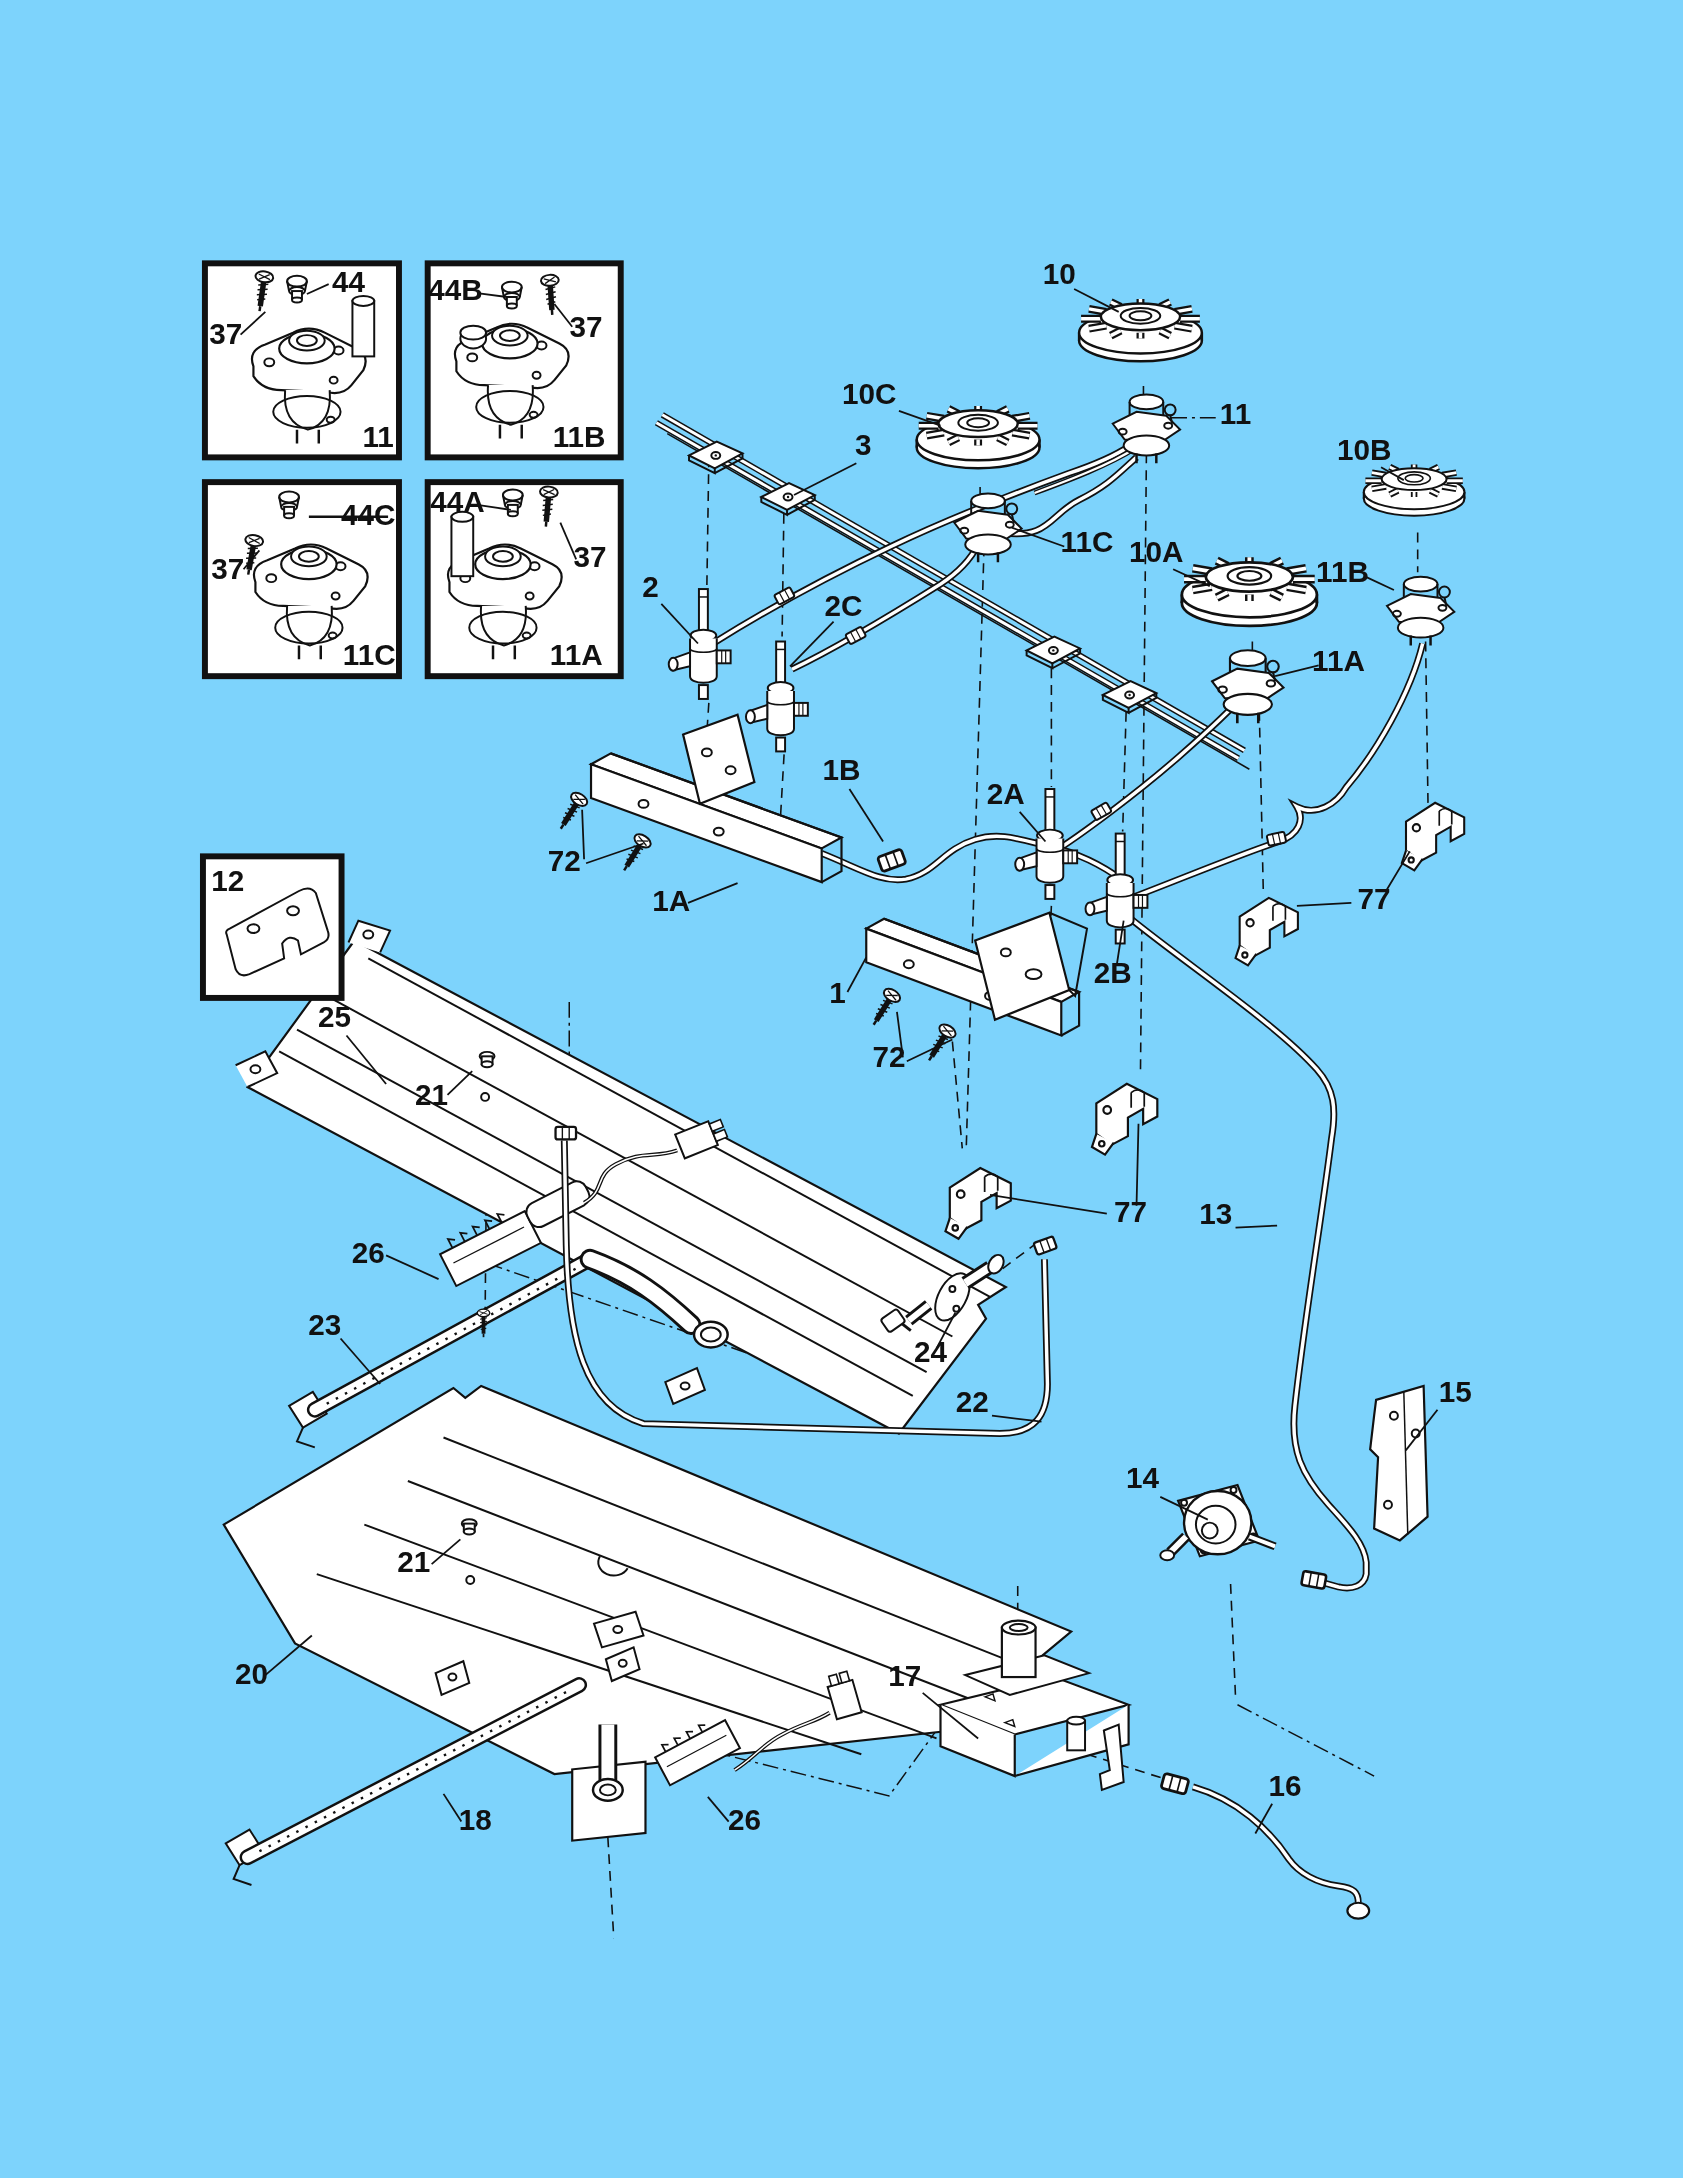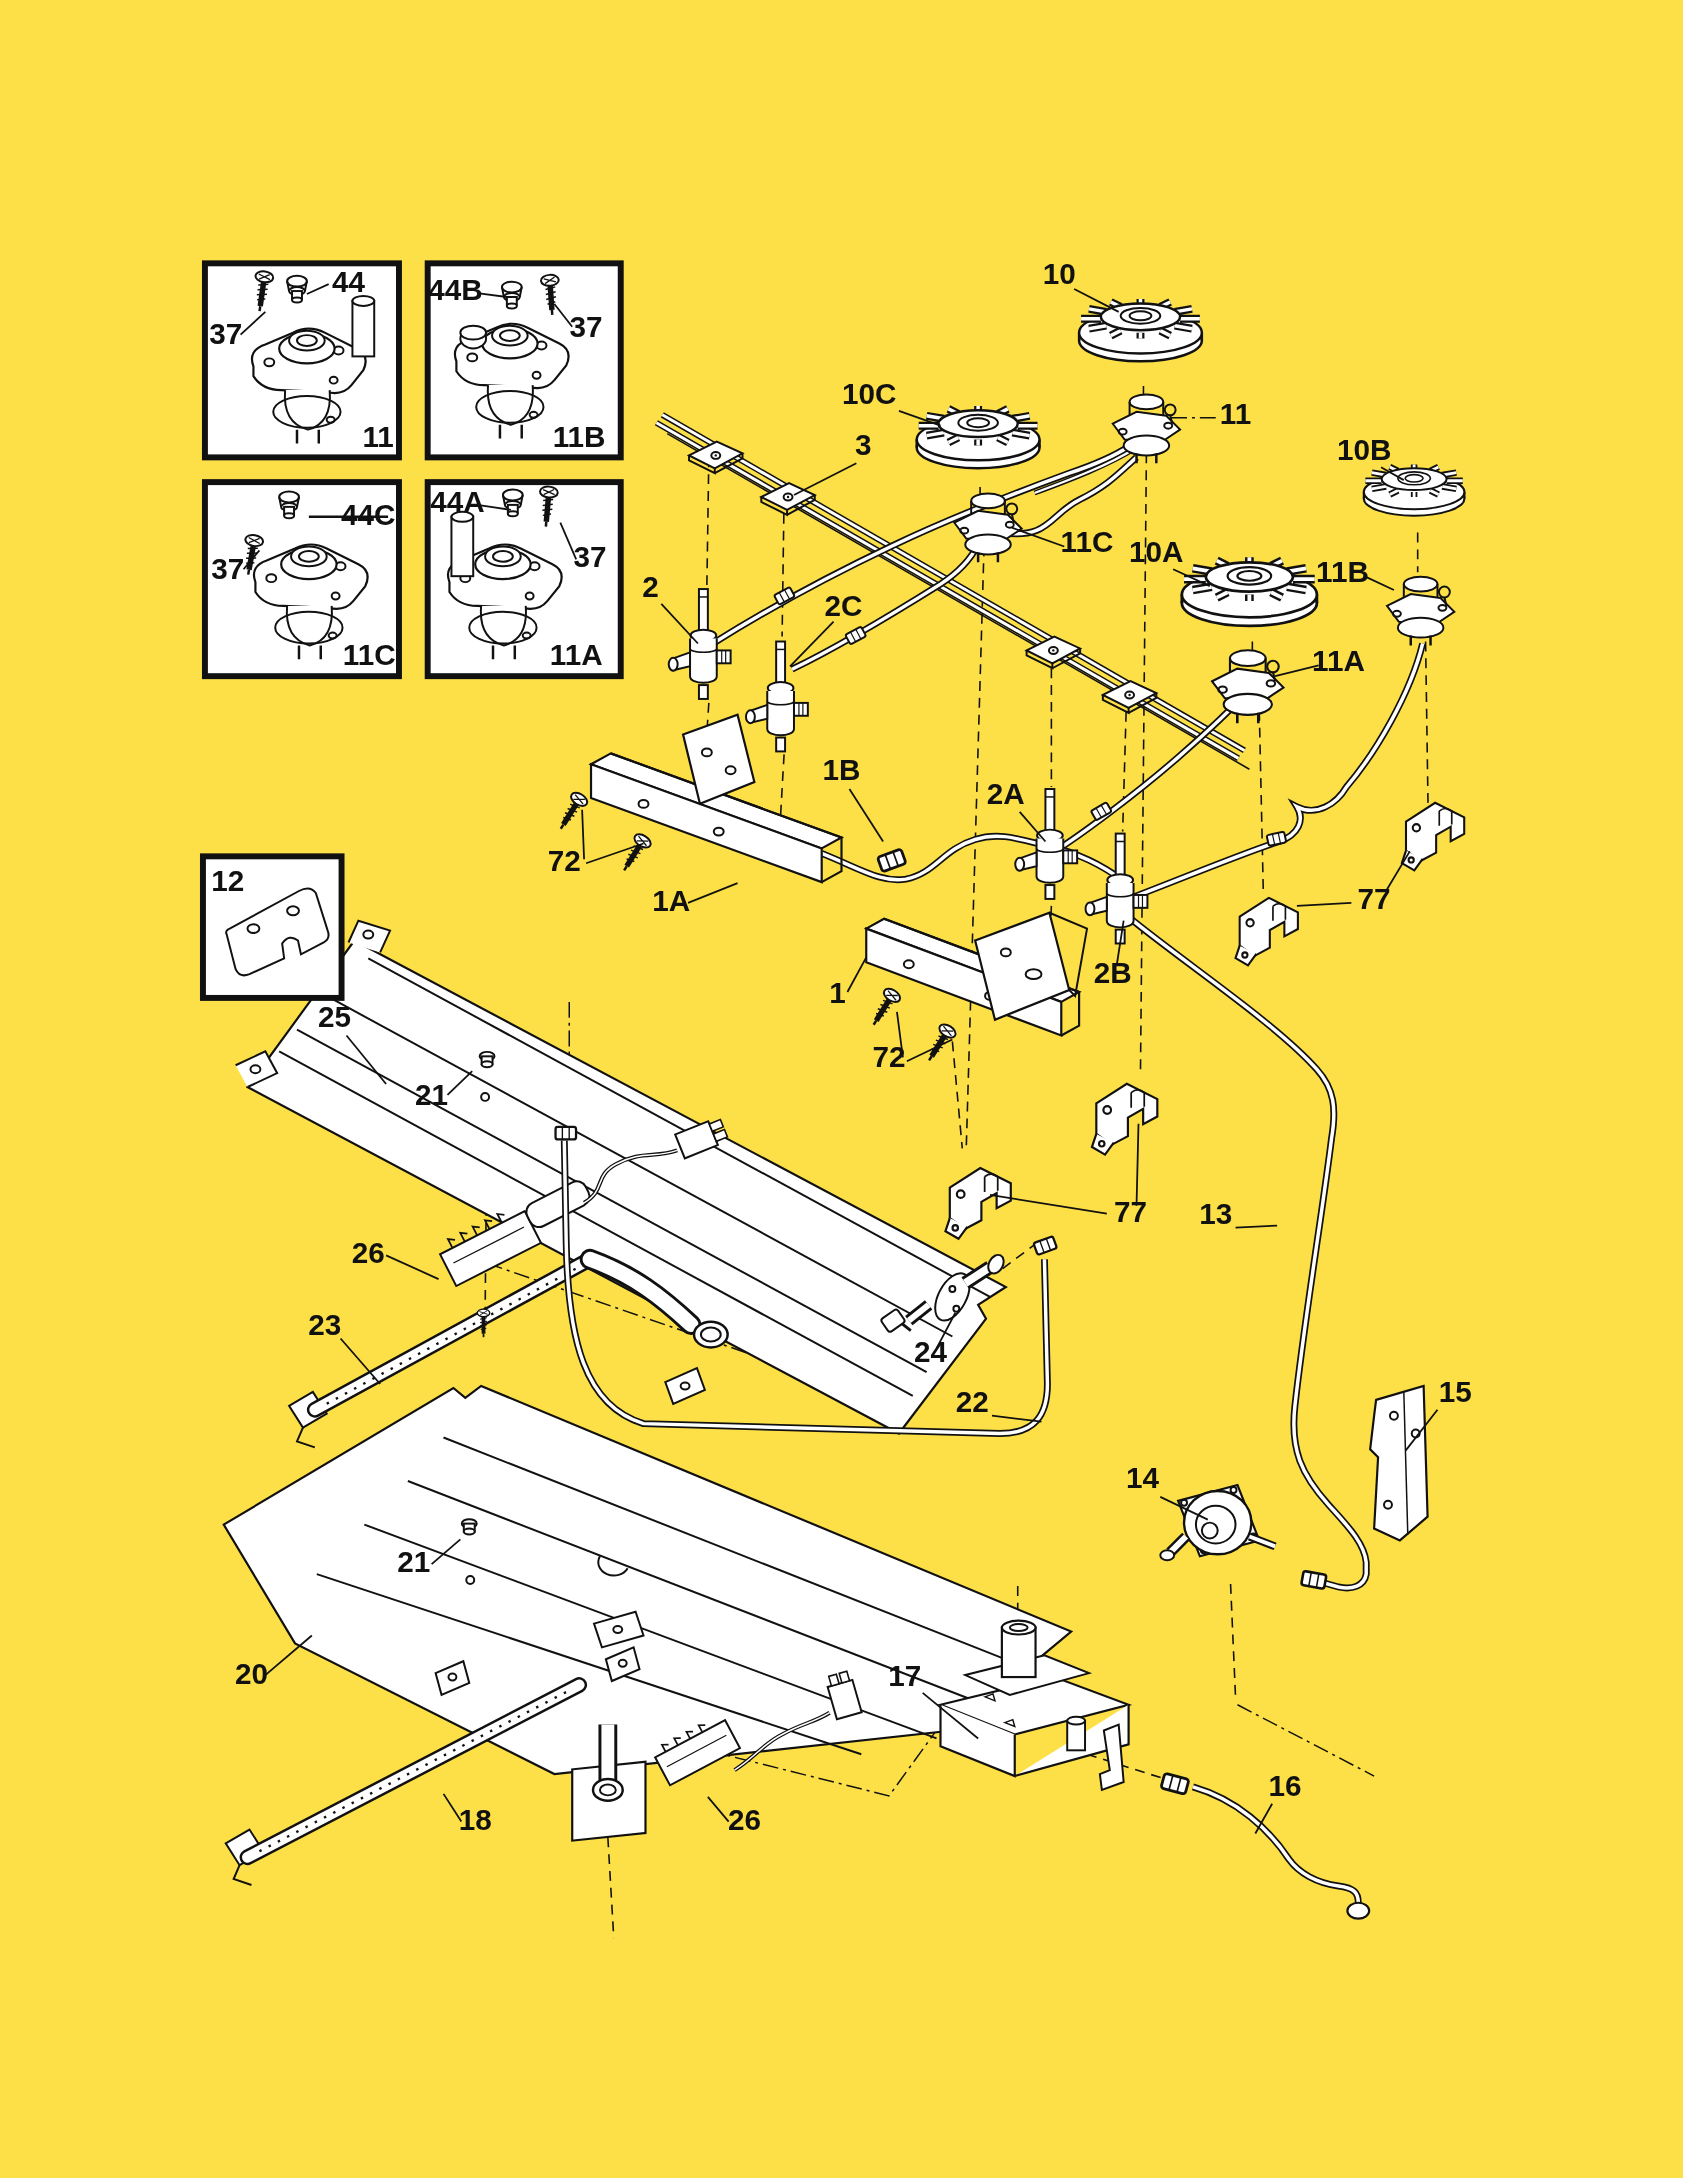--- a/index.html
+++ b/index.html
@@ -1,16 +1,16 @@
 <!DOCTYPE html>
 <html><head>
 <meta charset="utf-8">
 <style>
   html,body{margin:0;padding:0;background:#ffffff;}
-  .stage{width:1683px;height:2178px;position:relative;background:#fde047;}
+  .stage{width:1683px;height:2178px;position:relative;background:#7dd3fc;}
   svg{display:block;}
   svg text{font:700 30px "Liberation Sans", sans-serif;fill:#111;text-anchor:middle;}
   .stroke{fill:none;stroke:#111;stroke-width:2;}
 </style>
 </head>
 <body>
 
 <div class="stage">
 <svg id="diagram" width="1683" height="2178" viewBox="0 0 1700 2200">
 

